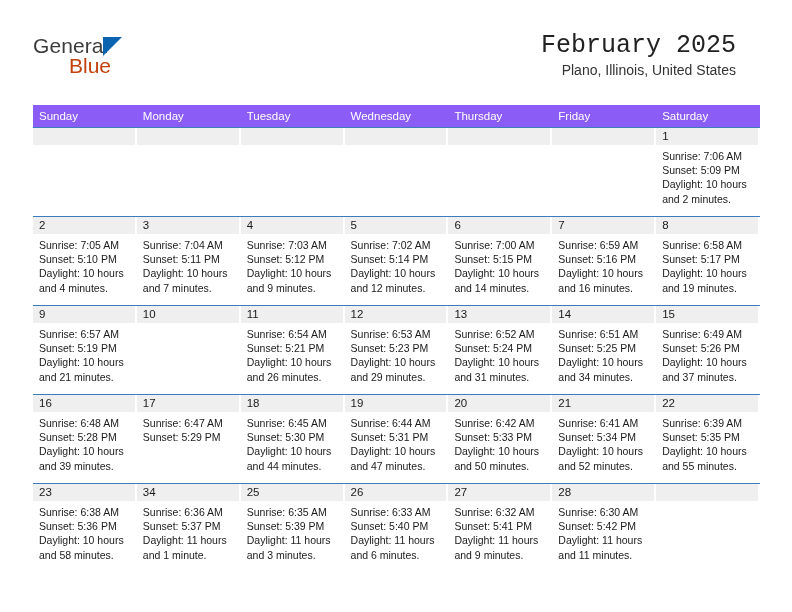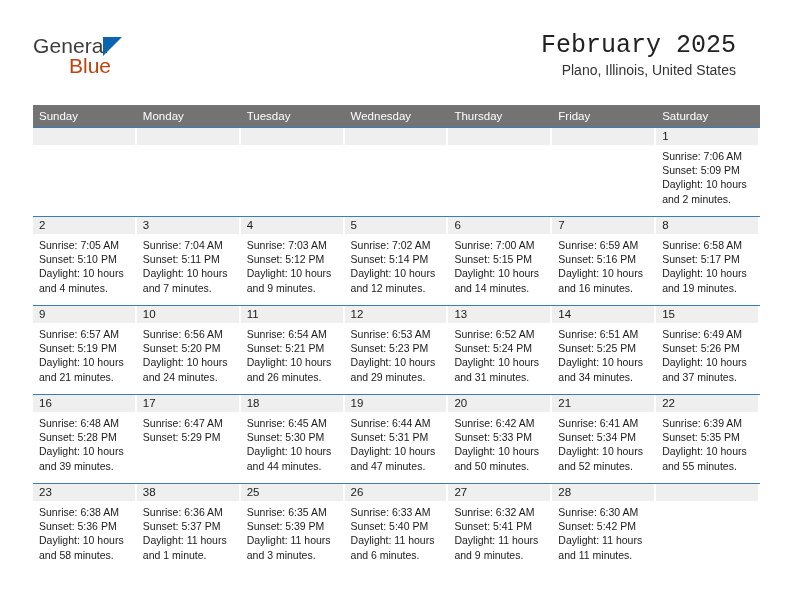--- a/index.html
+++ b/index.html
@@ -85,21 +85,21 @@
 
   
   .calendar {
     position: absolute;
     left: 33px;
     top: 105px;
     width: 727px;
   }
   .weekhead {
     display: flex;
-    background: #737373;
+    background: #8b5cf6;
     height: 22px;
   }
   .weekhead .wh-cell {
     flex: 1 1 0;
     color: #ffffff;
     font-size: 11.5px;
     line-height: 22px;
     padding-left: 6px;
     box-sizing: border-box;
     overflow: hidden;
@@ -279,25 +279,20 @@
       <div class="daycell">
         <div class="daynum-band">9</div>
         <div class="daybody">
           <div>Sunrise: 6:57 AM</div>
           <div>Sunset: 5:19 PM</div>
           <div class="dl-wrap">Daylight: 10 hours and 21 minutes.</div>
         </div>
       </div>
       <div class="daycell">
         <div class="daynum-band">10</div>
-        <div class="daybody">
-          <div>Sunrise: 6:56 AM</div>
-          <div>Sunset: 5:20 PM</div>
-          <div class="dl-wrap">Daylight: 10 hours and 24 minutes.</div>
-        </div>
       </div>
       <div class="daycell">
         <div class="daynum-band">11</div>
         <div class="daybody">
           <div>Sunrise: 6:54 AM</div>
           <div>Sunset: 5:21 PM</div>
           <div class="dl-wrap">Daylight: 10 hours and 26 minutes.</div>
         </div>
       </div>
       <div class="daycell">
@@ -395,21 +390,21 @@
     <div class="week">
       <div class="daycell">
         <div class="daynum-band">23</div>
         <div class="daybody">
           <div>Sunrise: 6:38 AM</div>
           <div>Sunset: 5:36 PM</div>
           <div class="dl-wrap">Daylight: 10 hours and 58 minutes.</div>
         </div>
       </div>
       <div class="daycell">
-        <div class="daynum-band">38</div>
+        <div class="daynum-band">34</div>
         <div class="daybody">
           <div>Sunrise: 6:36 AM</div>
           <div>Sunset: 5:37 PM</div>
           <div class="dl-wrap">Daylight: 11 hours and 1 minute.</div>
         </div>
       </div>
       <div class="daycell">
         <div class="daynum-band">25</div>
         <div class="daybody">
           <div>Sunrise: 6:35 AM</div>

